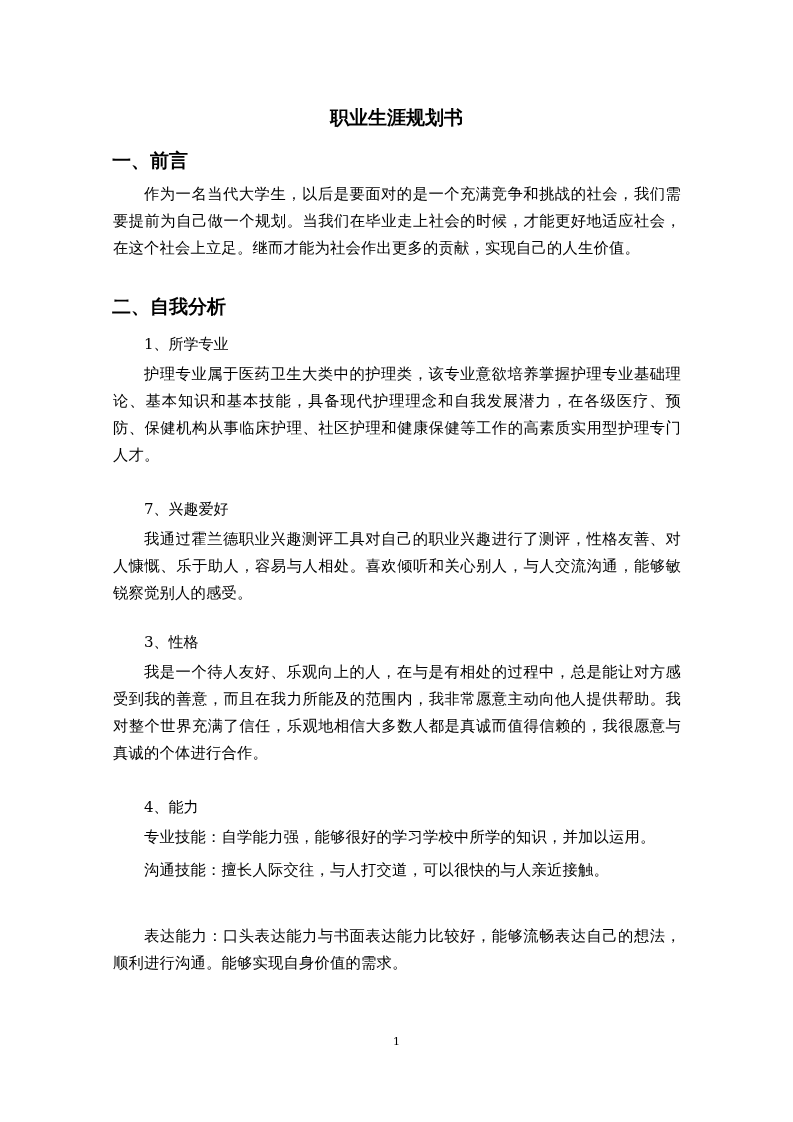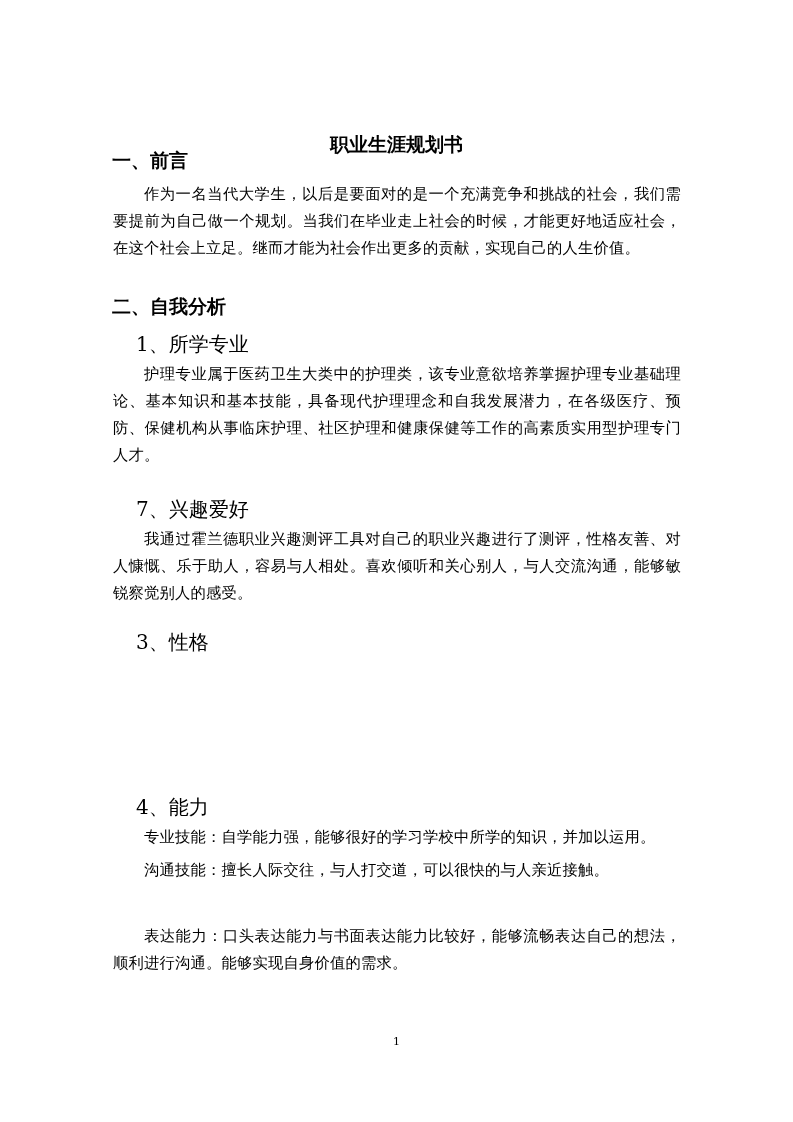--- a/index.html
+++ b/index.html
@@ -1,45 +1,46 @@
 <!DOCTYPE html>
 <html><head>
   <meta charset="utf-8">
   <style>
     html, body { margin: 0; padding: 0; background: #ffffff; }
     body { width: 793px; height: 1122px; position: relative; overflow: hidden;
       font-family: "DejaVu Serif", "Liberation Serif", serif; color: #000; }
     .page { position: absolute; left: 0; top: 0; width: 793px; height: 1122px; background: #fff; }
     .title { position: absolute; left: 0; width: 793px; top: 104px; text-align: center;
-      font-size: 19px; font-weight: bold; font-family: "DejaVu Sans", sans-serif; line-height: 26px; margin-top: 27px; }
+      font-size: 19px; font-weight: bold; font-family: "DejaVu Sans", sans-serif; line-height: 26px; }
     .h1 { position: absolute; left: 112px; font-size: 19px; font-weight: bold;
       font-family: "DejaVu Sans", sans-serif; line-height: 26px; white-space: nowrap; }
     .para { position: absolute; left: 113px; width: 568px; font-size: 15.3px; line-height: 27px;
       text-align: justify; text-indent: 31px; letter-spacing: 0.2px; }
-    .sub { position: absolute; left: 136px; font-size: 20px; line-height: 33px; white-space: nowrap; }
+    .sub { position: absolute; left: 144px; font-size: 15px; line-height: 33px; white-space: nowrap; }
     .pnum { position: absolute; left: 0; width: 793px; top: 1035px; text-align: center; font-size: 11px; }
   </style>
 </head>
 <body>
 
 <div class="page">
   <div class="title">职业生涯规划书</div>
 
   <div class="h1" style="top:147px;">一、前言</div>
   <div class="para" style="top:181px;">作为一名当代大学生，以后是要面对的是一个充满竞争和挑战的社会，我们需要提前为自己做一个规划。当我们在毕业走上社会的时候，才能更好地适应社会，在这个社会上立足。继而才能为社会作出更多的贡献，实现自己的人生价值。</div>
 
   <div class="h1" style="top:293px;">二、自我分析</div>
 
   <div class="sub" style="top:328px;">1、所学专业</div>
   <div class="para" style="top:361px;">护理专业属于医药卫生大类中的护理类，该专业意欲培养掌握护理专业基础理论、基本知识和基本技能，具备现代护理理念和自我发展潜力，在各级医疗、预防、保健机构从事临床护理、社区护理和健康保健等工作的高素质实用型护理专门人才。</div>
 
   <div class="sub" style="top:493px;">7、兴趣爱好</div>
   <div class="para" style="top:526px;">我通过霍兰德职业兴趣测评工具对自己的职业兴趣进行了测评，性格友善、对人慷慨、乐于助人，容易与人相处。喜欢倾听和关心别人，与人交流沟通，能够敏锐察觉别人的感受。</div>
 
   <div class="sub" style="top:626px;">3、性格</div>
+  <div class="para" style="top:659px;">我是一个待人友好、乐观向上的人，在与是有相处的过程中，总是能让对方感受到我的善意，而且在我力所能及的范围内，我非常愿意主动向他人提供帮助。我对整个世界充满了信任，乐观地相信大多数人都是真诚而值得信赖的，我很愿意与真诚的个体进行合作。</div>
 
   <div class="sub" style="top:791px;">4、能力</div>
   <div class="para" style="top:824px;">专业技能：自学能力强，能够很好的学习学校中所学的知识，并加以运用。</div>
   <div class="para" style="top:857px;">沟通技能：擅长人际交往，与人打交道，可以很快的与人亲近接触。</div>
   <div class="para" style="top:923px;">表达能力：口头表达能力与书面表达能力比较好，能够流畅表达自己的想法，顺利进行沟通。能够实现自身价值的需求。</div>
 
 
   <div class="pnum">1</div>
 </div>
 

